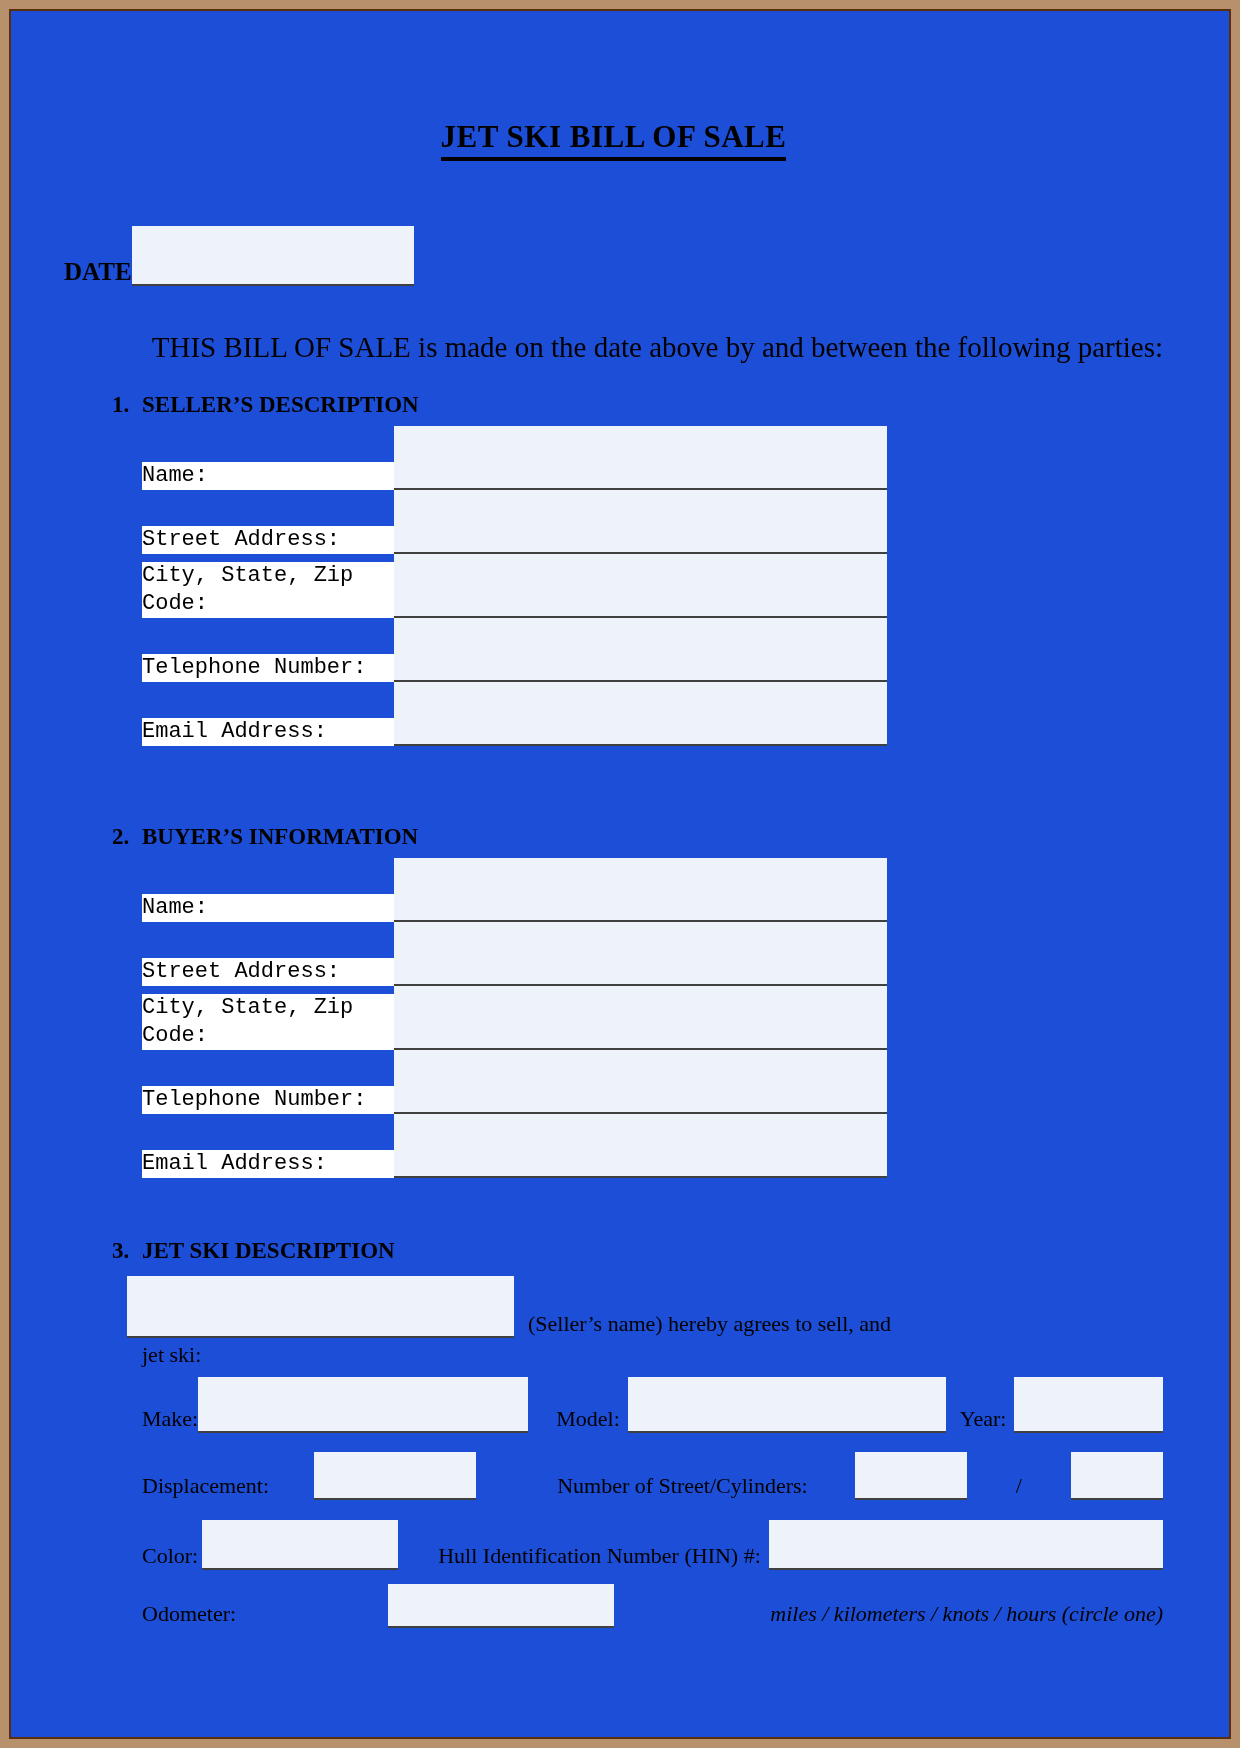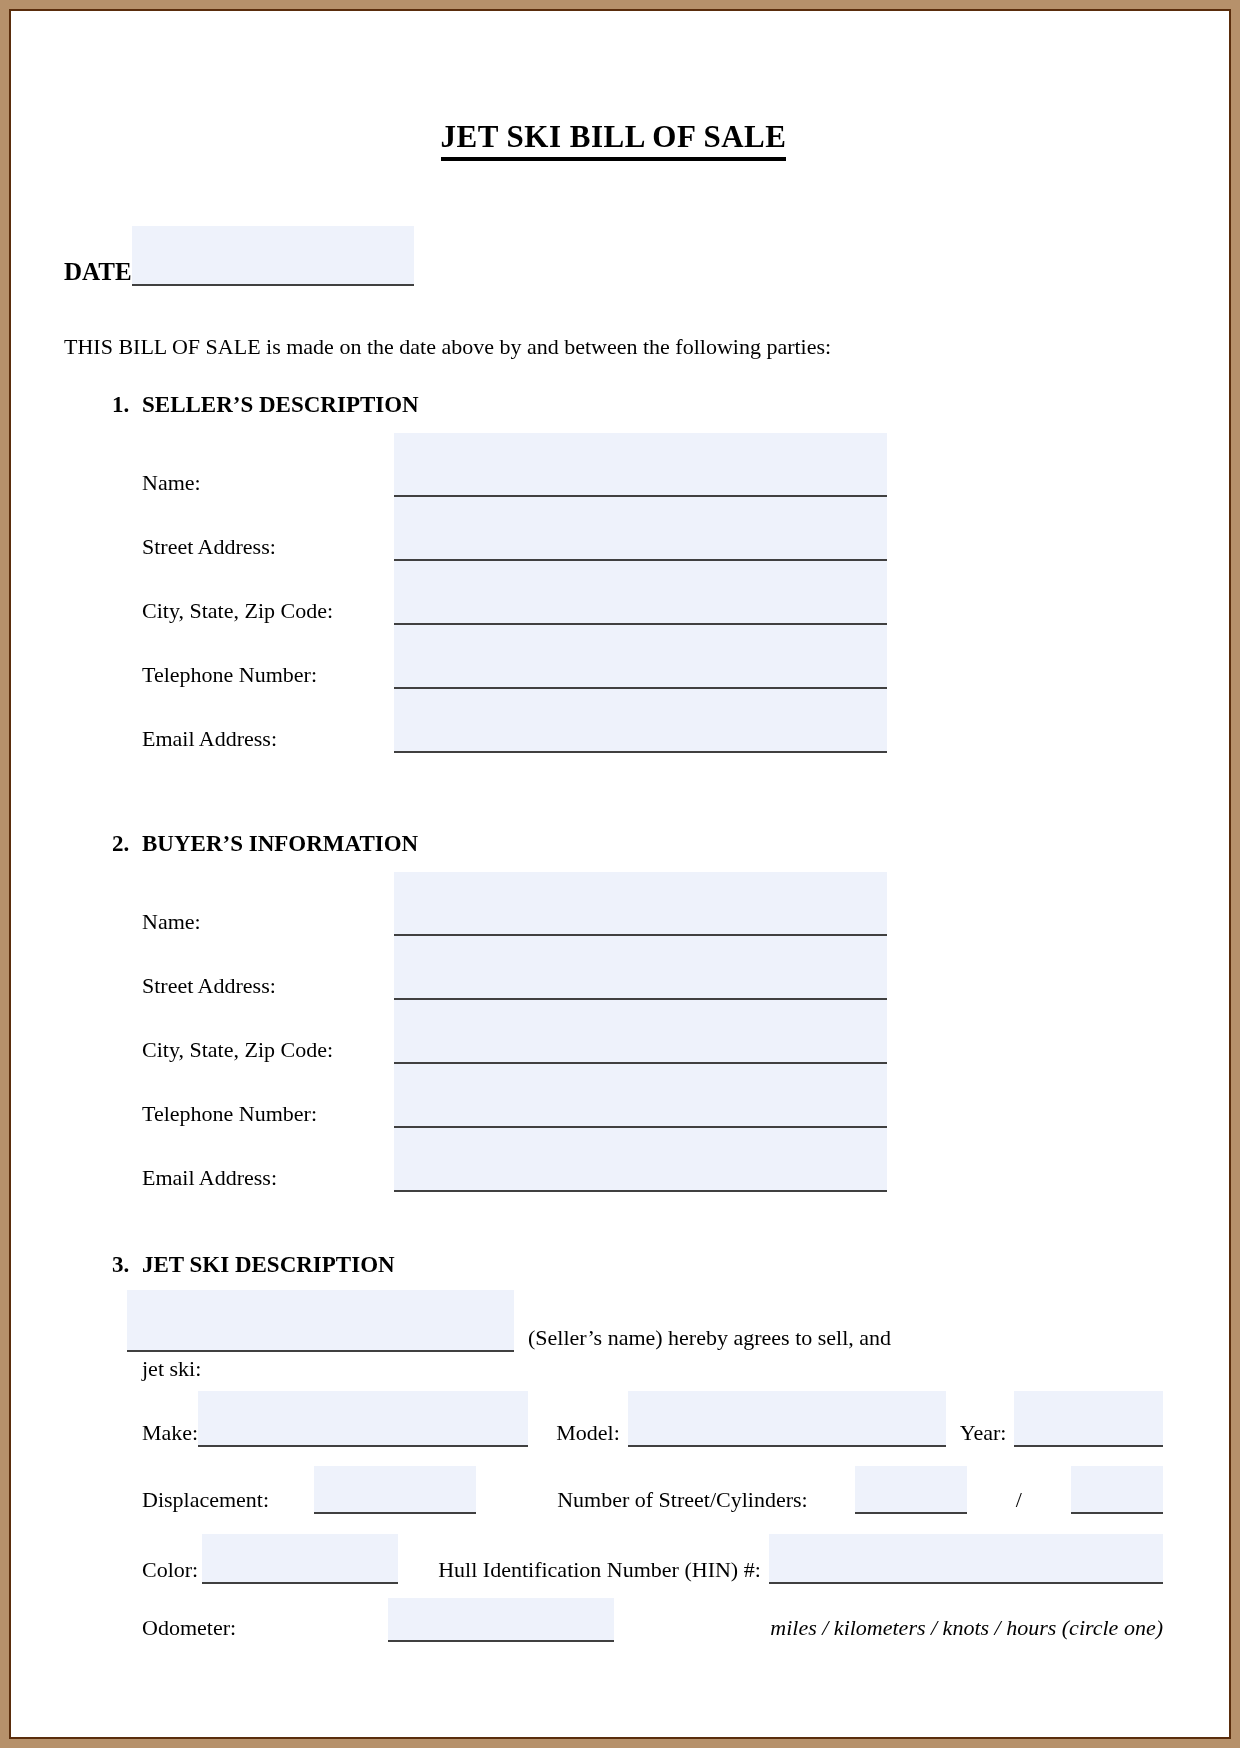--- a/index.html
+++ b/index.html
@@ -5,21 +5,21 @@
   html,body { margin:0; padding:0; }
   body {
     width:1240px; height:1748px;
     background:#b6916b;
     font-family:"Liberation Serif","DejaVu Serif",serif;
     color:#000;
     position:relative;
   }
   .page {
     position:absolute; left:9px; top:9px; right:9px; bottom:9px;
-    background:#ffffff;
+    background:#1d4ed8;
     border:2px solid #5a2d0c;
     overflow:hidden;
     box-sizing:border-box;
     padding:108px 66px 0 53px;
   }
   .title-wrap { text-align:center; }
   .title {
     display:inline-block;
     font-size:31px; font-weight:bold;
     border-bottom:4px solid #000;
@@ -33,29 +33,29 @@
     height:62px;
   }
   .date-label { font-size:25px; font-weight:bold; line-height:28px; }
   .blank {
     background:#eef2fb;
     border-bottom:2px solid #404040;
     box-sizing:border-box;
   }
   .date-blank { width:282px; height:60px; margin-left:-8px; }
   
-  .intro { margin-top:46px; font-size:22px; line-height:30px; }
+  .intro { margin-top:46px; font-size:29px; line-height:30px;text-align:right; }
   
   .sec-heading {
     display:flex; margin-left:48px; margin-top:0;
     font-size:23px; font-weight:bold; line-height:26px;
   }
   .sec-num { width:30px; }
   
-  .fields { margin-left:78px; margin-top:15px; }
+  .fields { margin-left:78px; margin-top:8px;font-family:Liberation Mono, monospace; }
   .frow { display:flex; align-items:flex-end; height:64px; }
   .flabel { width:252px; font-size:22px; line-height:28px; background:#fff; }
   .fline { flex:1; height:100%; max-width:493px; }
   
   .agree-row { display:flex; align-items:flex-end; margin-left:63px; }
   .agree-blank { width:387px; }
   .agree-blank.tall { height:62px; }
   .agree-blank.short { height:32px; }
   .agree-text { font-size:22px; line-height:28px; margin-left:14px;margin-top:39px; }
   .jetski-line { margin-left:78px; font-size:22px; line-height:30px; margin-top:2px; }

